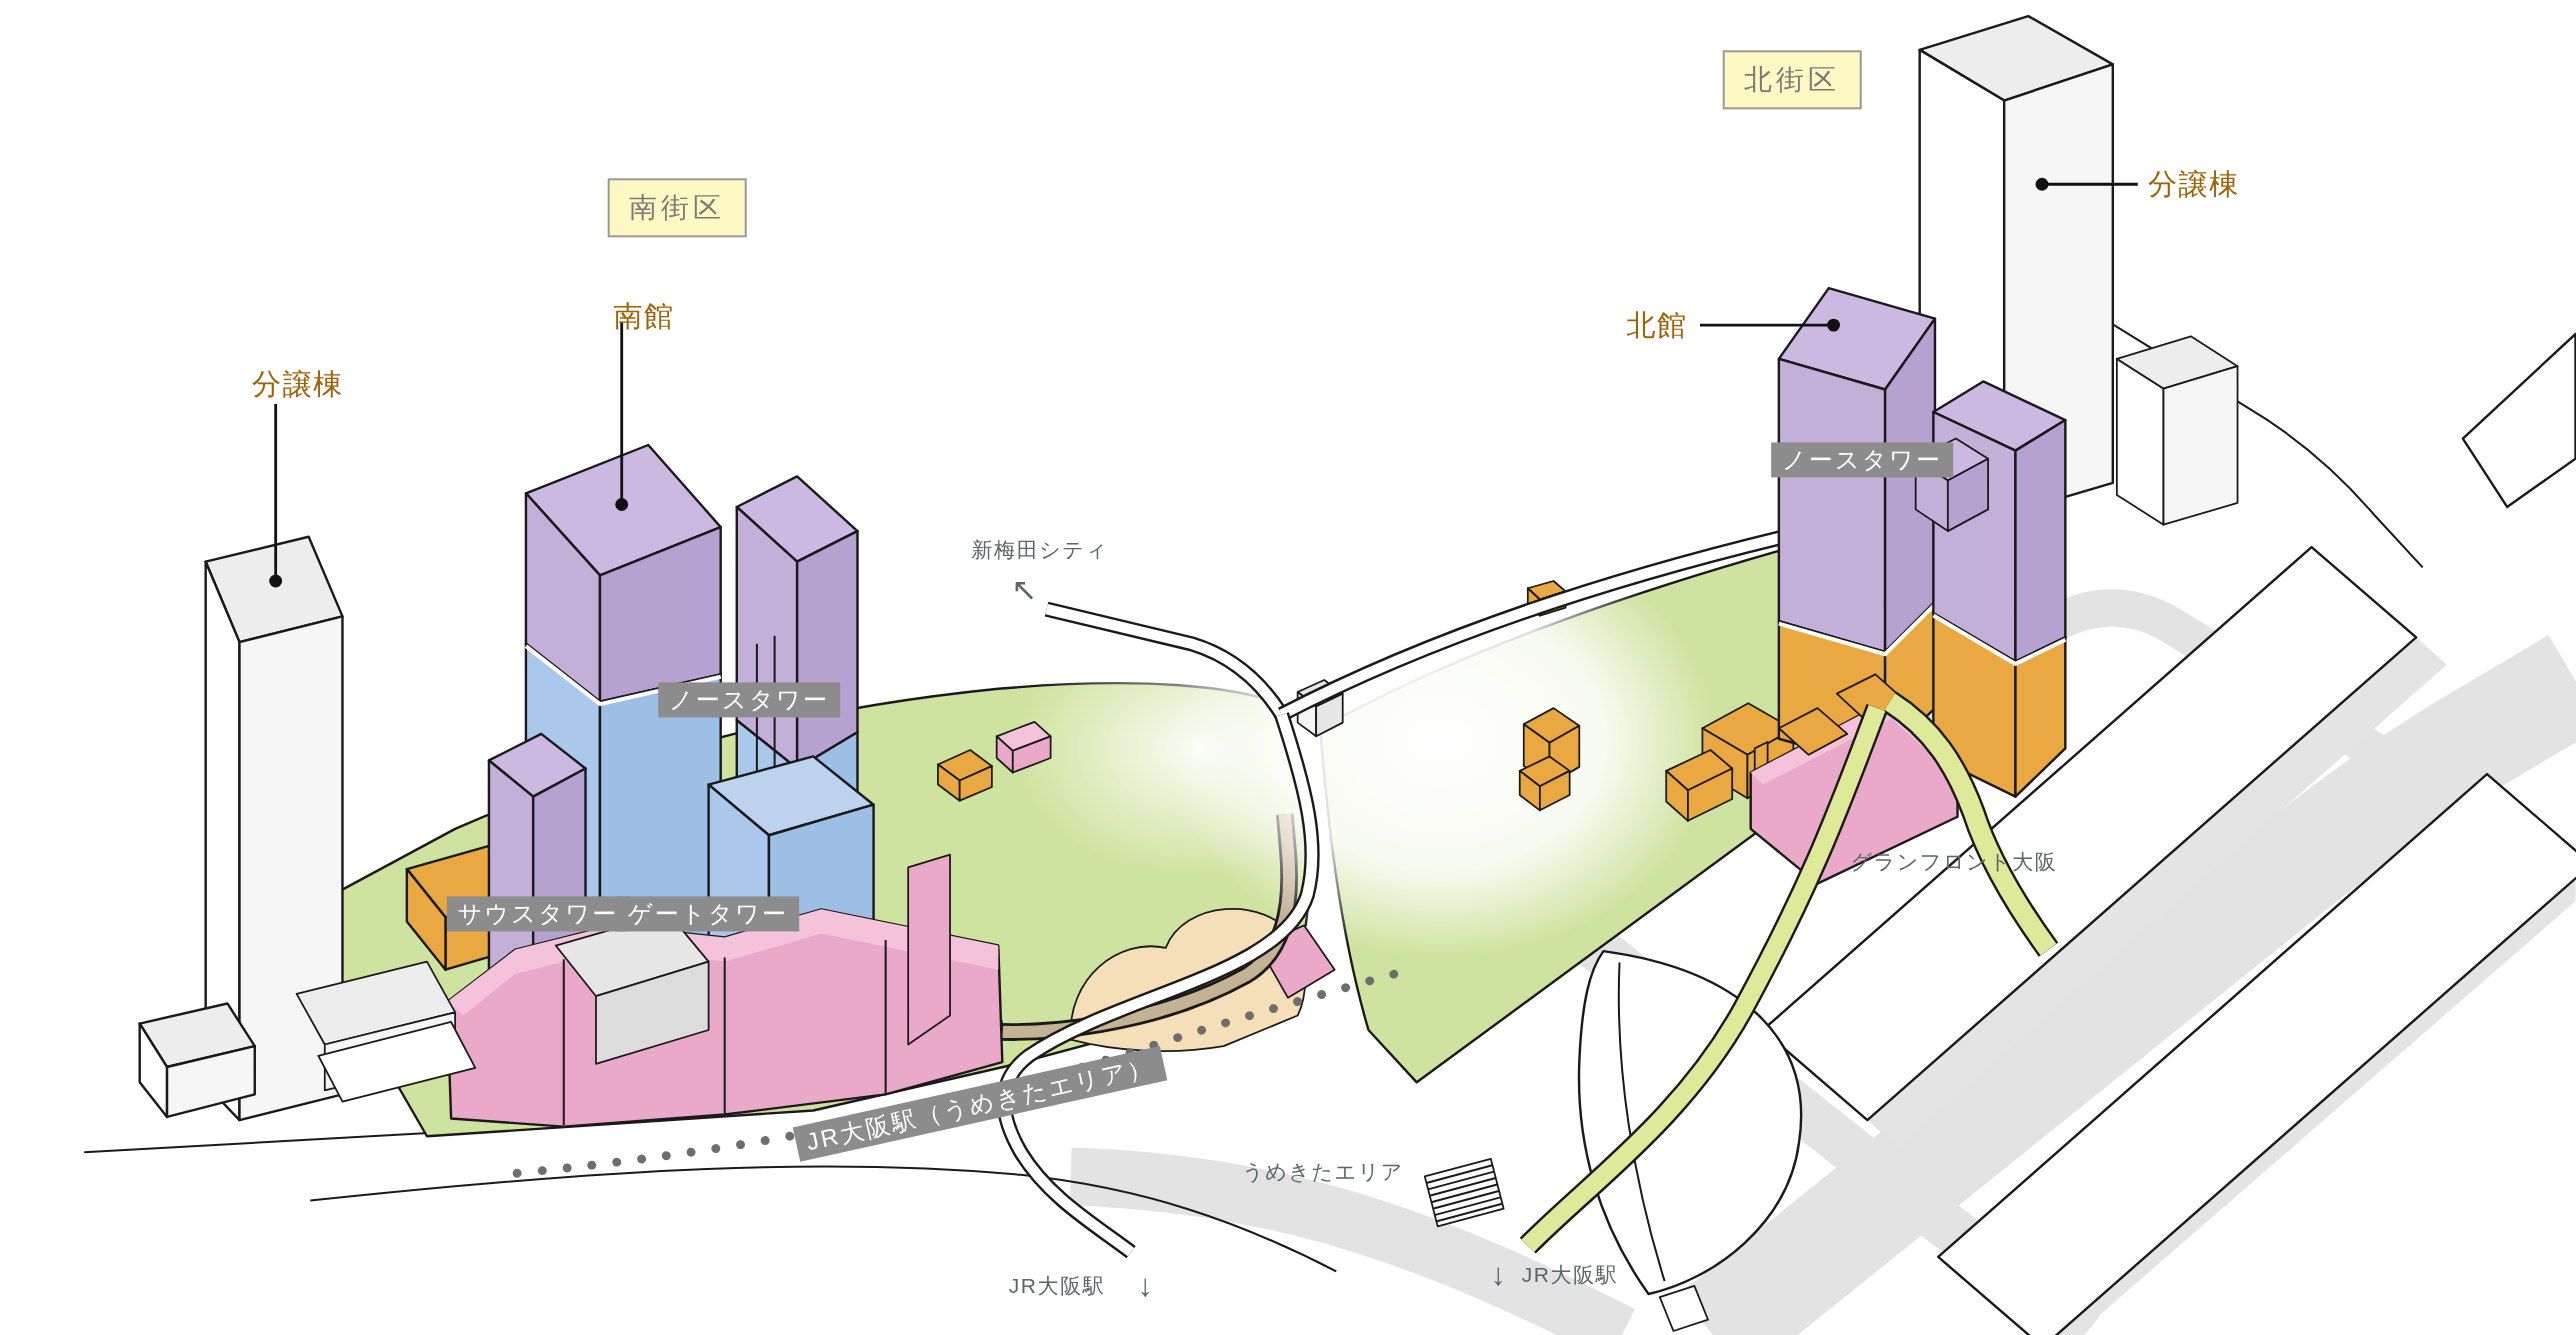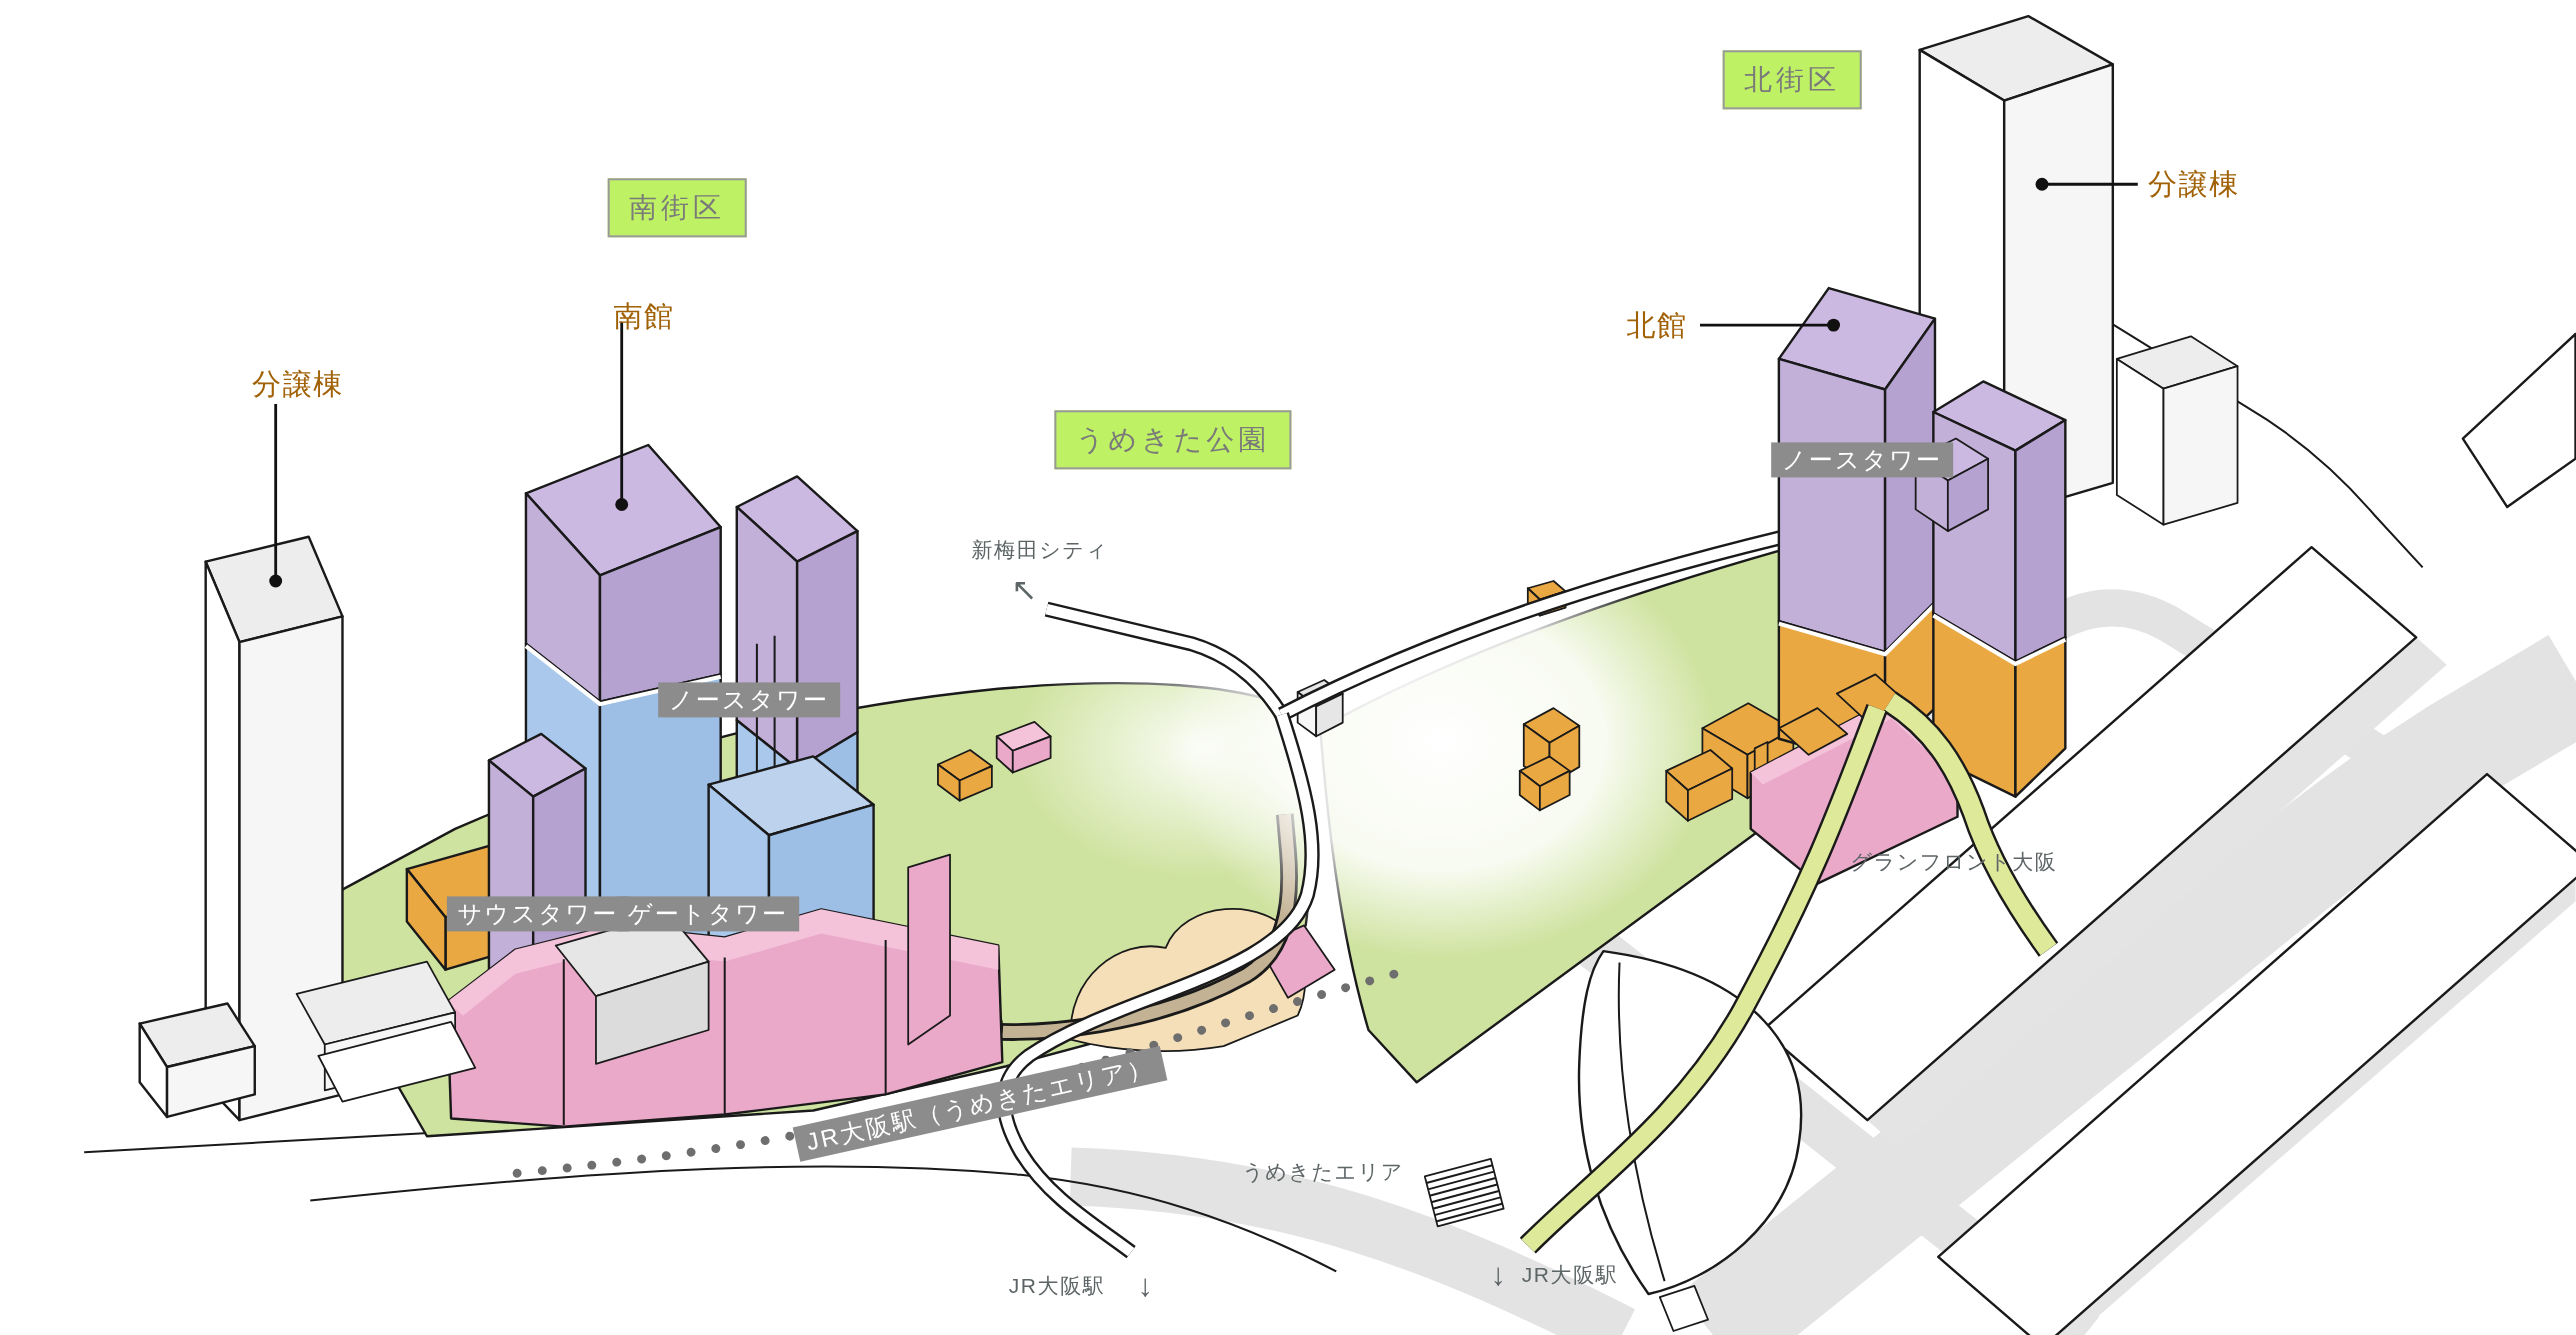--- a/index.html
+++ b/index.html
@@ -26,21 +26,21 @@
   .yu{stroke:var(--outline,#1a1a1a);fill:none}
   .yo{stroke:var(--yellow_path,#dfe99a);fill:none}
   .dots{stroke:#6e6e6e;stroke-width:11;stroke-dasharray:0.1 31;stroke-linecap:round;fill:none}
   .thin{stroke:var(--outline,#1a1a1a);stroke-width:2.5;fill:none}
   .leader{stroke:#111;stroke-width:3.5;fill:none}
   .ldot{fill:#111}
 
   
   .lbl{position:absolute;transform:translate(-50%,-50%);white-space:nowrap;z-index:5;line-height:1;}
   .lbl.anchor-left{transform:translate(0,-50%)}
-  .box{background:#bef264;border:2px solid #9a9a9a;color:#7a7a7a;font-size:28px;padding:13.7px 19.3px;letter-spacing:4px}
+  .box{background:#fef9c3;border:2px solid #9a9a9a;color:#7a7a7a;font-size:28px;padding:13.7px 19.3px;letter-spacing:4px}
   .badge{background:var(--badge_grey,#8c8c8c);color:#fff;font-size:24px;padding:5.6px 10.5px;letter-spacing:2.4px}
   .rot{transform:translate(-50%,-50%) rotate(-12.5deg)}
   .plain{color:#a16207;font-size:29px;letter-spacing:1.6px}
   .greyt{color:var(--text_grey,#5d6567);font-size:21px;letter-spacing:1.6px}
   .arrow{font-size:31px}
 </style>
 </head>
 <body>
 
 <div class="stage">
@@ -260,21 +260,20 @@
         <circle class="ldot" cx="772" cy="627" r="8"></circle>
     <path class="leader" d="M 2112,404 L 2272,404"></path>
         <circle class="ldot" cx="2278" cy="404" r="8"></circle>
     <path class="leader" d="M 2656,229 L 2543,229"></path>
         <circle class="ldot" cx="2537" cy="229" r="8"></circle>
   </g>
 </svg>
 
   <div class="lbl box" style="left:677px;top:208px">南街区</div>
   <div class="lbl box" style="left:1792px;top:80px">北街区</div>
-  <div class="lbl box" style="left:1173px;top:440px">うめきた公園</div>
 
   <div class="lbl plain" style="left:298px;top:384px">分譲棟</div>
   <div class="lbl plain" style="left:644px;top:316px">南館</div>
   <div class="lbl plain" style="left:1657px;top:325px">北館</div>
   <div class="lbl plain anchor-left" style="left:2148px;top:184px">分譲棟</div>
 
   <div class="lbl badge" style="left:749px;top:700px">ノースタワー</div>
   <div class="lbl badge" style="left:538px;top:914px">サウスタワー</div>
   <div class="lbl badge" style="left:708px;top:914px">ゲートタワー</div>
   <div class="lbl badge" style="left:1862px;top:460px">ノースタワー</div>

